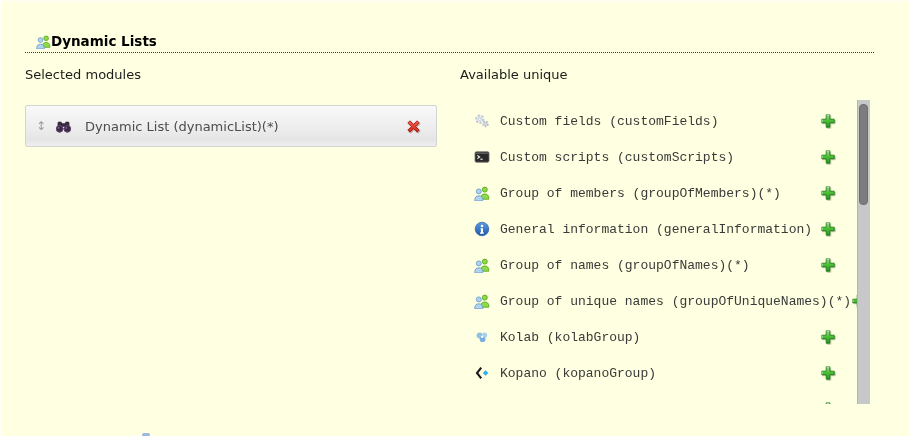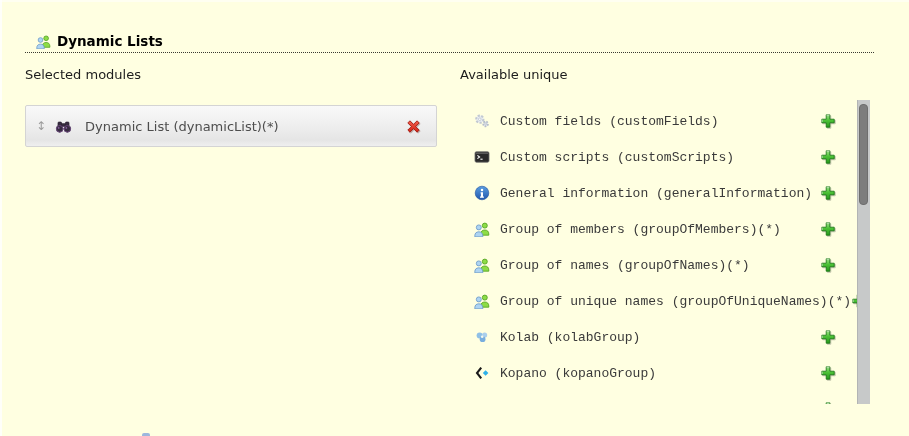--- a/index.html
+++ b/index.html
@@ -5,21 +5,21 @@
   html,body{margin:0;padding:0;}
   body{
     width:909px;height:436px;position:relative;overflow:hidden;
     background:#FFFFE1;
     font-family:"DejaVu Sans","Liberation Sans",sans-serif;
     font-size:13px;color:#222;
   }
   .edge-left{position:absolute;left:0;top:0;width:2px;height:436px;background:rgba(255,255,255,.8);}
   .edge-top{position:absolute;left:0;top:0;width:909px;height:2px;background:rgba(255,255,255,.55);}
 
-  .header{position:absolute;left:36px;top:33px;display:flex;align-items:center;gap:6px;}
+  .header{position:absolute;left:36px;top:33px;display:flex;align-items:center;}
   .header .title{font-weight:bold;font-size:13.5px;color:#000;}
   .dotted-rule{position:absolute;left:25px;top:52px;width:849px;height:0;border-bottom:1px dotted #3a3a32;}
 
   .col-label{position:absolute;top:67px;color:#1c1c1c;}
   .col-label.sel{left:25px;}
   .col-label.avail{left:460px;}
 
   .icon{display:inline-block;vertical-align:middle;flex:0 0 auto;}
 
   
@@ -194,35 +194,35 @@
     <span class="label">Custom scripts (customScripts)</span>
     <button class="add-btn">
       <svg width="16" height="16">
           <use href="#sym-plus"></use>
         </svg>
     </button>
   </div>
 
   <div class="module-row">
     <svg class="icon" width="16" height="16">
+        <use href="#sym-group"></use>
+      </svg>
+    <span class="label">Group of members (groupOfMembers)(*)</span>
+    <button class="add-btn">
+      <svg width="16" height="16">
+          <use href="#sym-plus"></use>
+        </svg>
+    </button>
+  </div>
+
+  <div class="module-row">
+    <svg class="icon" width="16" height="16">
         <use href="#sym-info"></use>
       </svg>
     <span class="label">General information (generalInformation)</span>
-    <button class="add-btn">
-      <svg width="16" height="16">
-          <use href="#sym-plus"></use>
-        </svg>
-    </button>
-  </div>
-
-  <div class="module-row">
-    <svg class="icon" width="16" height="16">
-        <use href="#sym-group"></use>
-      </svg>
-    <span class="label">Group of members (groupOfMembers)(*)</span>
     <button class="add-btn">
       <svg width="16" height="16">
           <use href="#sym-plus"></use>
         </svg>
     </button>
   </div>
 
   <div class="module-row">
     <svg class="icon" width="16" height="16">
         <use href="#sym-group"></use>

